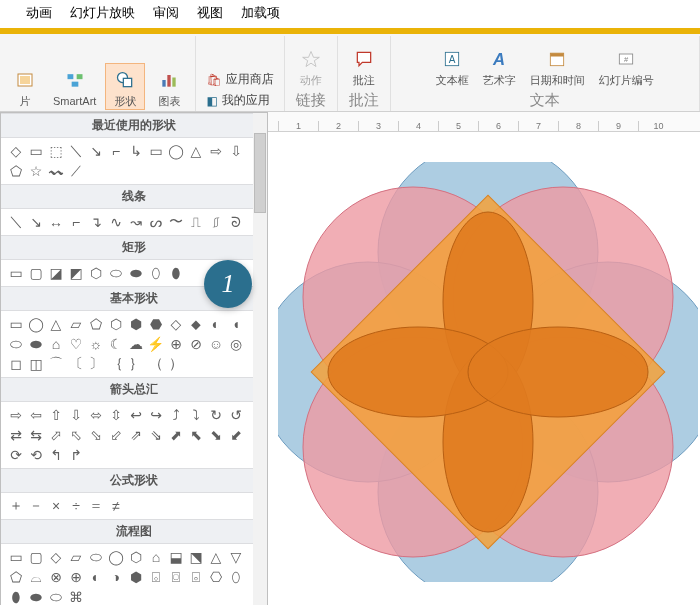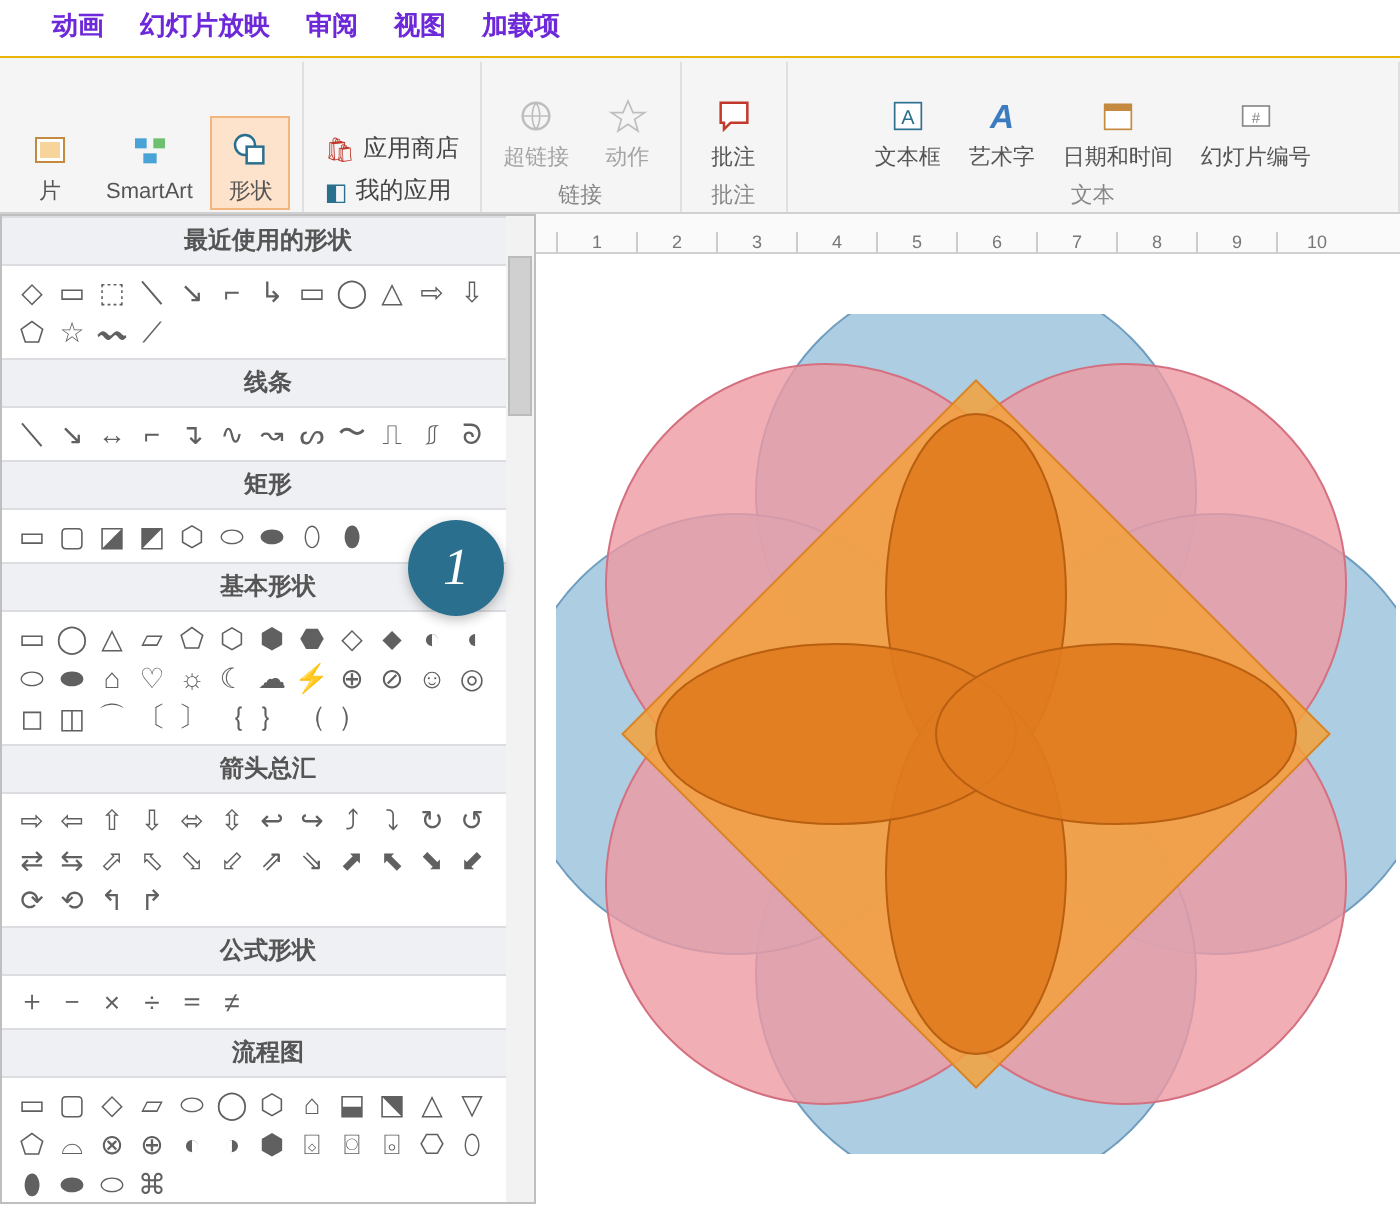--- a/index.html
+++ b/index.html
@@ -1,26 +1,26 @@
 <!DOCTYPE html>
 <html><head>
 <meta charset="utf-8">
 <style>
   * { margin: 0; padding: 0; box-sizing: border-box; }
   body { font-family: "Microsoft YaHei", "Segoe UI", sans-serif; font-size: 12px; color: #444; background: #fff; overflow: hidden; width: 700px; height: 605px; }
-  .tabbar { display: flex; gap: 18px; padding: 4px 26px 6px; border-bottom: 1px solid #eab308; font-size: 13px; color: #6d28d9; font-weight: bold; }
+  .tabbar { display: flex; gap: 18px; padding: 4px 26px 6px; border-bottom: 6px solid #eab308; font-size: 13px; color: #000000; }
   .tabbar span { cursor: pointer; }
   .ribbon { display: flex; align-items: stretch; background: #f5f5f5; border-bottom: 1px solid #d0d0d0; height: 78px; padding: 2px 0 0 0; }
   .rgroup { display: flex; flex-direction: column; align-items: center; justify-content: flex-end; border-right: 1px solid #e0e0e0; padding: 2px 6px 1px; }
   .rgroup-row { display: flex; gap: 4px; align-items: flex-start; }
   .rbtn { display: flex; flex-direction: column; align-items: center; justify-content: flex-start; gap: 1px; padding: 2px 4px; border: 1px solid transparent; min-width: 40px; }
   .rbtn.sel { background: #fde2cc; border-color: #f3b57e; }
   .rbtn .ic { width: 28px; height: 28px; display: flex; align-items: center; justify-content: center; }
   .rbtn .lbl { font-size: 11px; color: #555; line-height: 12px; text-align: right; white-space: normal; }
-  .grplabel { font-size: 11px; color: #888; padding-top: 2px; text-align: center; }
+  .grplabel { font-size: 15px; color: #888; padding-top: 2px; text-align: center; }
   .subrow { display: flex; flex-direction: column; gap: 2px; align-items: flex-start; }
   .subrow .mini { display: flex; align-items: center; gap: 4px; font-size: 12px; color: #444; padding: 1px 4px; }
   .workrow { display: flex; height: calc(605px - 110px); }
   .shapes-panel { width: 268px; border: 1px solid #bfbfbf; background: #fff; display: flex; flex-direction: column; overflow: hidden; position: relative; text-align: center; }
   .shapes-panel .sect-hdr { background: #eef0f3; border-top: 1px solid #dcdde0; border-bottom: 1px solid #dcdde0; padding: 3px 8px; font-size: 12px; color: #555; font-weight: bold; }
   .shapes-panel .sect-body { padding: 4px 6px; display: flex; flex-wrap: wrap; gap: 2px 2px; }
   .shape-glyph { width: 18px; height: 18px; display: flex; align-items: center; justify-content: center; font-size: 14px; color: #606060; }
   .shapes-panel .scroll { overflow-y: auto; flex: 1; }
   .shapes-panel .scrollbar { position: absolute; right: 0; top: 0; bottom: 0; width: 14px; background: #f2f2f2; }
   .shapes-panel .scroll-thumb { position: absolute; right: 1px; top: 20px; width: 12px; height: 80px; background: #d0d0d0; border: 1px solid #bbb; }
@@ -67,47 +67,48 @@
       </div>
       <div class="rbtn sel">
         <div class="ic">
             <svg class="tiny" viewBox="0 0 24 24">
               <circle cx="9" cy="9" r="6" fill="#fff" stroke="#2b6f8e" stroke-width="1.5"></circle>
               <rect x="10" y="10" width="10" height="10" fill="#fff" stroke="#2b6f8e" stroke-width="1.5"></rect>
             </svg>
           </div>
         <div class="lbl">形状</div>
       </div>
+      <div class="rbtn">
+        <div class="ic">
+            <svg class="tiny" viewBox="0 0 24 24">
+              <rect x="4" y="12" width="4" height="8" fill="#4a7ab5"></rect>
+              <rect x="10" y="6" width="4" height="14" fill="#c0504d"></rect>
+              <rect x="16" y="9" width="4" height="11" fill="#9bbb59"></rect>
+            </svg>
+          </div>
+        <div class="lbl">图表</div>
+      </div>
     </div>
   </div>
 
   <div class="rgroup">
     <div class="subrow">
       <div class="mini">
         <span style="color:#c0392b">🛍</span>
         <span>应用商店</span>
       </div>
       <div class="mini">
         <span style="color:#2b6f8e">◧</span>
         <span>我的应用</span>
       </div>
     </div>
   </div>
 
   <div class="rgroup">
     <div class="rgroup-row">
-      <div class="rbtn" style="opacity:.5">
-        <div class="ic">
-            <svg class="tiny" viewBox="0 0 24 24">
-              <circle cx="12" cy="12" r="8" fill="none" stroke="#888" stroke-width="1.5"></circle>
-              <path d="M4 12h16M12 4c3 4 3 12 0 16M12 4c-3 4-3 12 0 16" stroke="#888" fill="none"></path>
-            </svg>
-          </div>
-        <div class="lbl">超链接</div>
-      </div>
       <div class="rbtn" style="opacity:.5">
         <div class="ic">
             <svg class="tiny" viewBox="0 0 24 24">
               <polygon points="12,3 15,10 22,10 16,14 18,21 12,17 6,21 8,14 2,10 9,10" fill="none" stroke="#888"></polygon>
             </svg>
           </div>
         <div class="lbl">动作</div>
       </div>
     </div>
     <div class="grplabel">链接</div>

